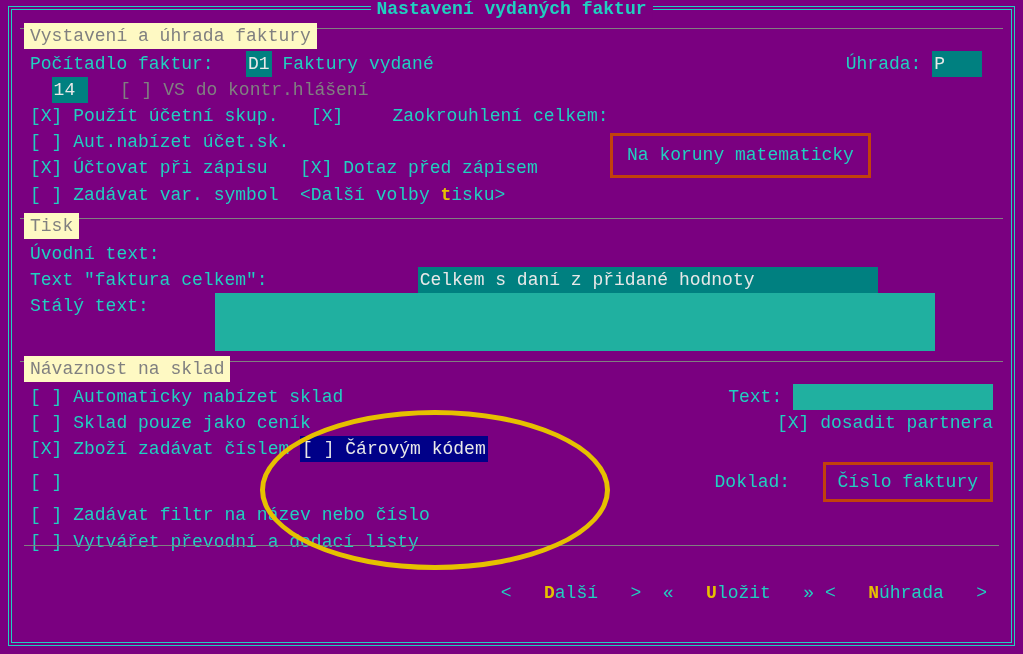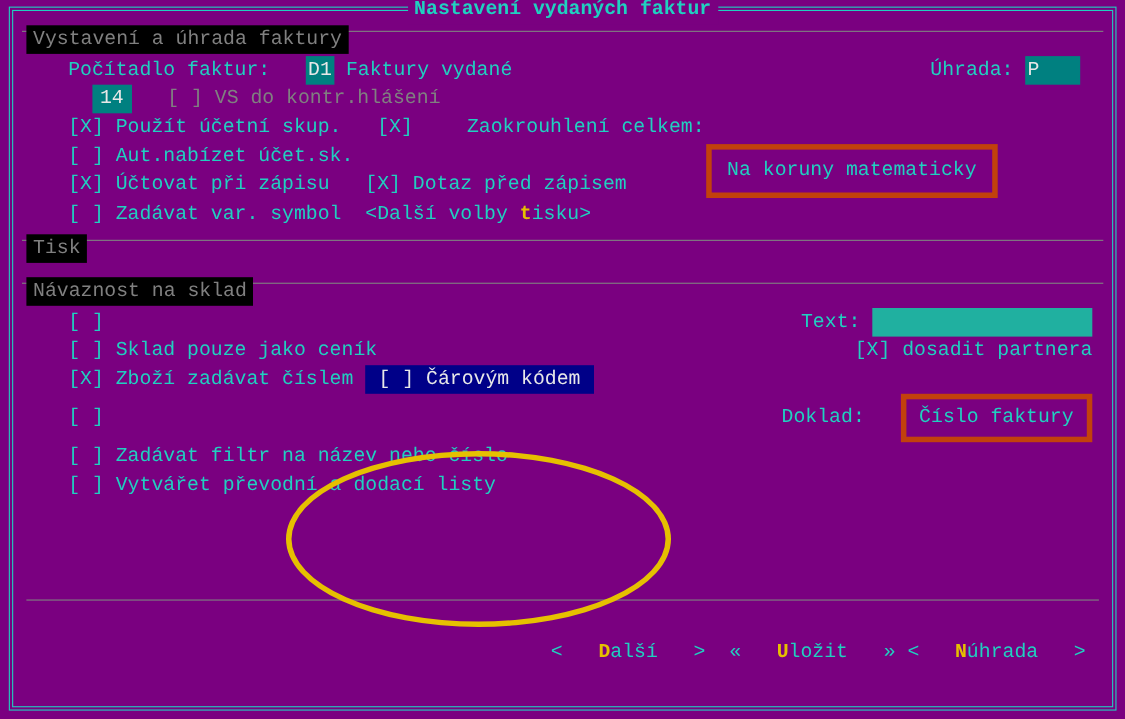--- a/index.html
+++ b/index.html
@@ -29,44 +29,44 @@
     transform: translateX(-50%);
     background: #7a0080;
     padding: 0 6px;
     color: #20d0c0;
     font-weight: bold;
   }
   .legend {
     position: relative;
     top: -8px;
     display: inline-block;
-    background: #000000;
+    background: #fef9c3;
     padding: 0 6px;
     color: #808080;
   }
   .section {
     border-top: 1px solid #808080;
     margin-top: 10px;
     padding: 2px 4px 0 4px;
   }
-  .section-inner { padding: 2px 6px 0 6px; margin-top:-8px;margin-left:32px; }
+  .section-inner { padding: 2px 6px 0 6px; margin-top:-8px; }
   .row { display: flex; flex-wrap: nowrap; align-items: baseline; }
   .cell { white-space: pre; }
   .gray { color: #808080; }
   .hot { color: #e6c000; font-weight: bold; }
   .field { background: #008080; color: #e8e8e8; padding: 0 2px; display:inline-block; }
   .fieldlight { background: #20b0a0; color:#e8e8e8; padding:0 2px; display:inline-block; }
   .checkbox { white-space: pre; }
   .boxbtn {
-    border: 5px solid #c2410c;
+    border: 3px solid #c2410c;
     padding: 6px 14px;
     display: inline-block;
     color: #20d0c0;
   }
-  .hlrow { background: #000088; color: #e8e8e8; display:inline-block; padding:0 12px;}
+  .hlrow { background: #000088; color: #e8e8e8; display:inline-block; padding:0 2px;}
   .bottom-bar {
     position: absolute;
     left: 12px; right: 12px; bottom: 10px;
     border-top: 1px solid #808080;
     text-align: right;
     padding: 8px 12px 0 0;
     white-space: pre;
   }
   .annot {
     position: absolute;
@@ -95,21 +95,21 @@
         <span class="cell"> </span>
         <span class="cell">Faktury vydané</span>
         <span class="cell" style="flex:1"></span>
         <span class="cell" style="margin-left:110px;">Úhrada:</span>
         <span class="cell"> </span>
         <span class="field" style="min-width:50px;">P</span>
         <span class="cell"> </span>
       </div>
       <div class="row">
         <span class="cell">  </span>
-        <span class="field" style="min-width:36px;text-align:center;">14</span>
+        <span class="field" style="min-width:36px;">14</span>
         <span class="cell">   </span>
         <span class="checkbox gray">[ ] </span>
         <span class="gray">VS do kontr.hlášení</span>
       </div>
       <div class="row">
         <span class="checkbox">[X] </span>
         <span>Použít účetní skup.</span>
         <span class="cell">   </span>
         <span class="checkbox">[X] </span>
         <span class="cell">   </span>
@@ -135,27 +135,45 @@
         <span class="checkbox">[ ] </span>
         <span>Zadávat var. symbol</span>
         <span class="cell">  </span>
         <span><span>&lt;Další volby </span><span class="hot">t</span><span>isku&gt;</span></span>
       </div>
     </div>
   </div>
 
   <div class="section">
     <span class="legend">Tisk</span>
+    <div class="section-inner">
+      <div class="row">
+        <span>Úvodní text:</span>
+        <span class="cell">  </span>
+        <span class="field" style="min-width:22px;"> </span>
+      </div>
+      <div class="row">
+        <span>Text "faktura celkem":</span>
+        <span style="flex:0 0 150px;"></span>
+        <span class="field" style="min-width:460px;">Celkem s daní z přidané hodnoty</span>
+      </div>
+      <div class="row" style="align-items:flex-start;">
+        <span>Stálý text:</span>
+        <span class="cell" style="flex:0 0 66px;"></span>
+        <span class="fieldlight" style="min-width:720px;height:58px;"></span>
+      </div>
+    </div>
   </div>
 
   <div class="section">
     <span class="legend">Návaznost na sklad</span>
     <div class="section-inner">
       <div class="row">
         <span class="checkbox">[ ] </span>
+        <span>Automaticky nabízet sklad</span>
         <span style="flex:1"></span>
         <span>Text:</span>
         <span class="cell"> </span>
         <span class="fieldlight" style="min-width:200px;">&nbsp;</span>
       </div>
       <div class="row">
         <span class="checkbox">[ ] </span>
         <span>Sklad pouze jako ceník</span>
         <span style="flex:1"></span>
         <span class="checkbox">[X] </span>

